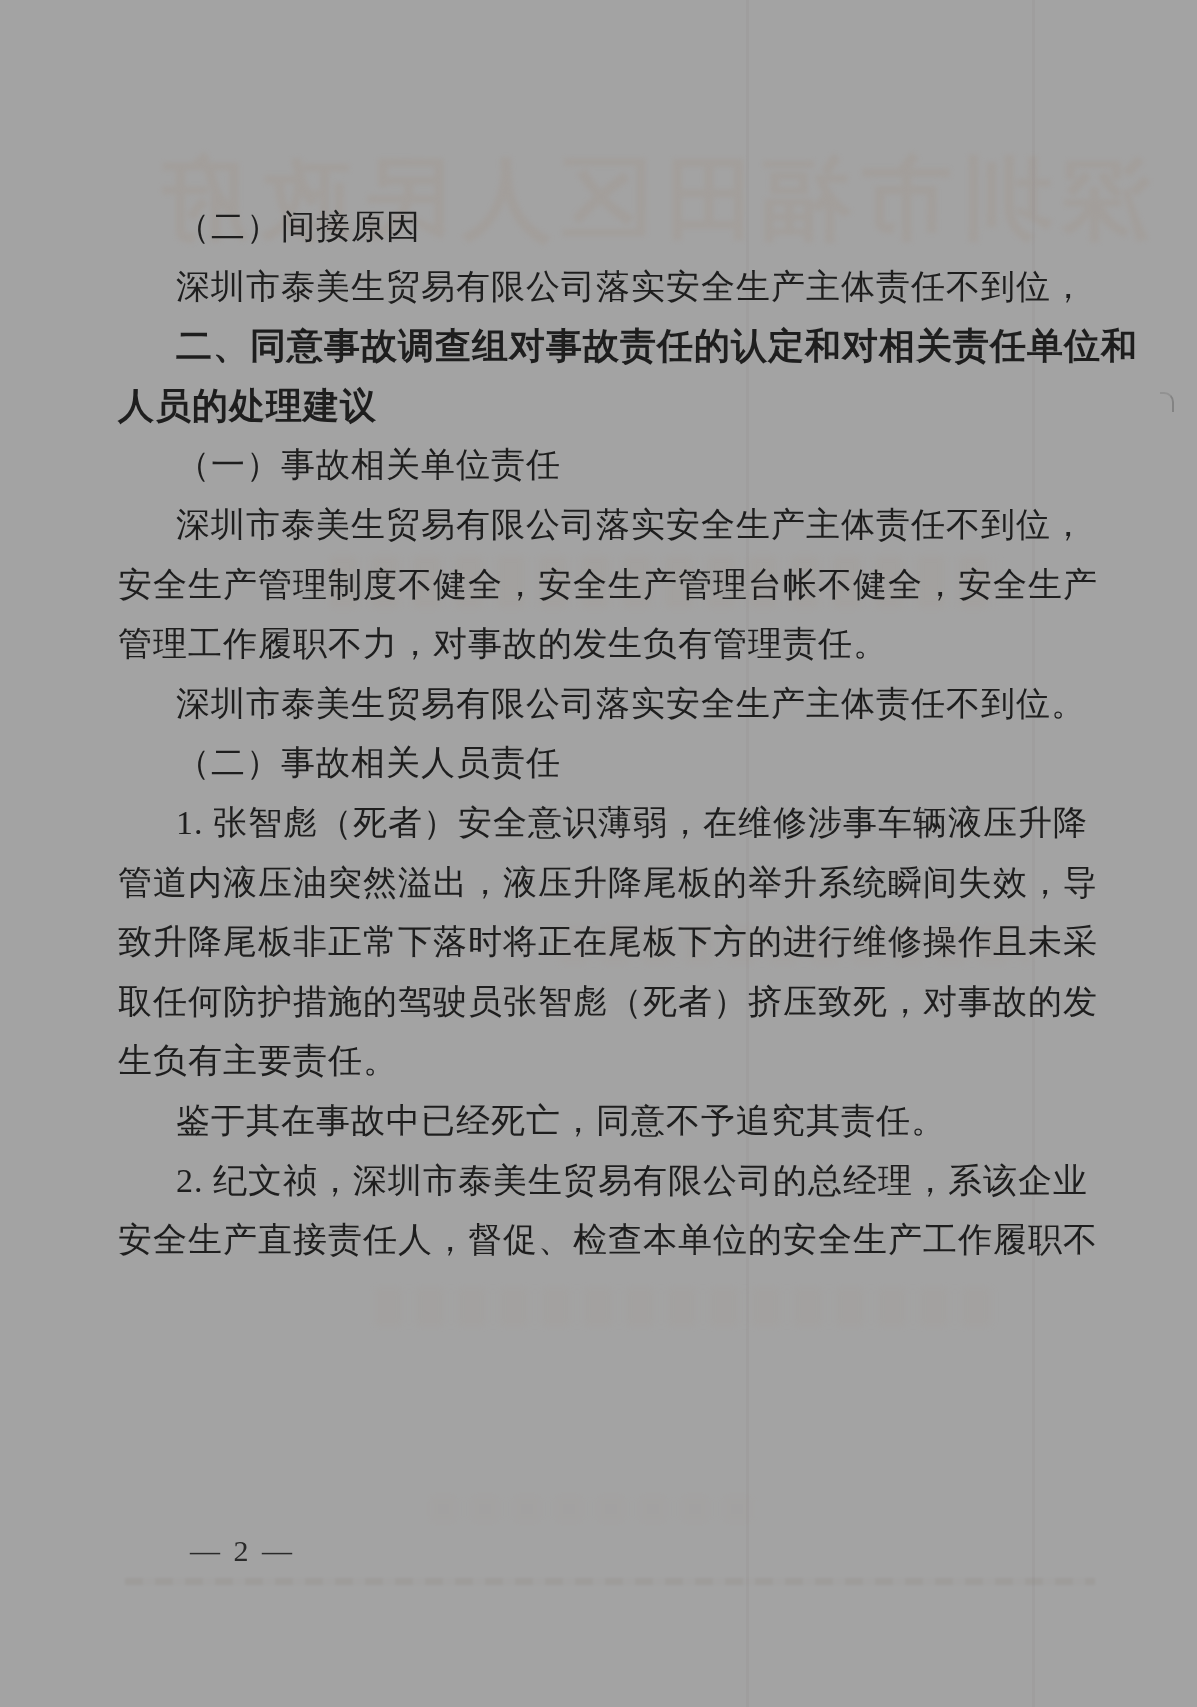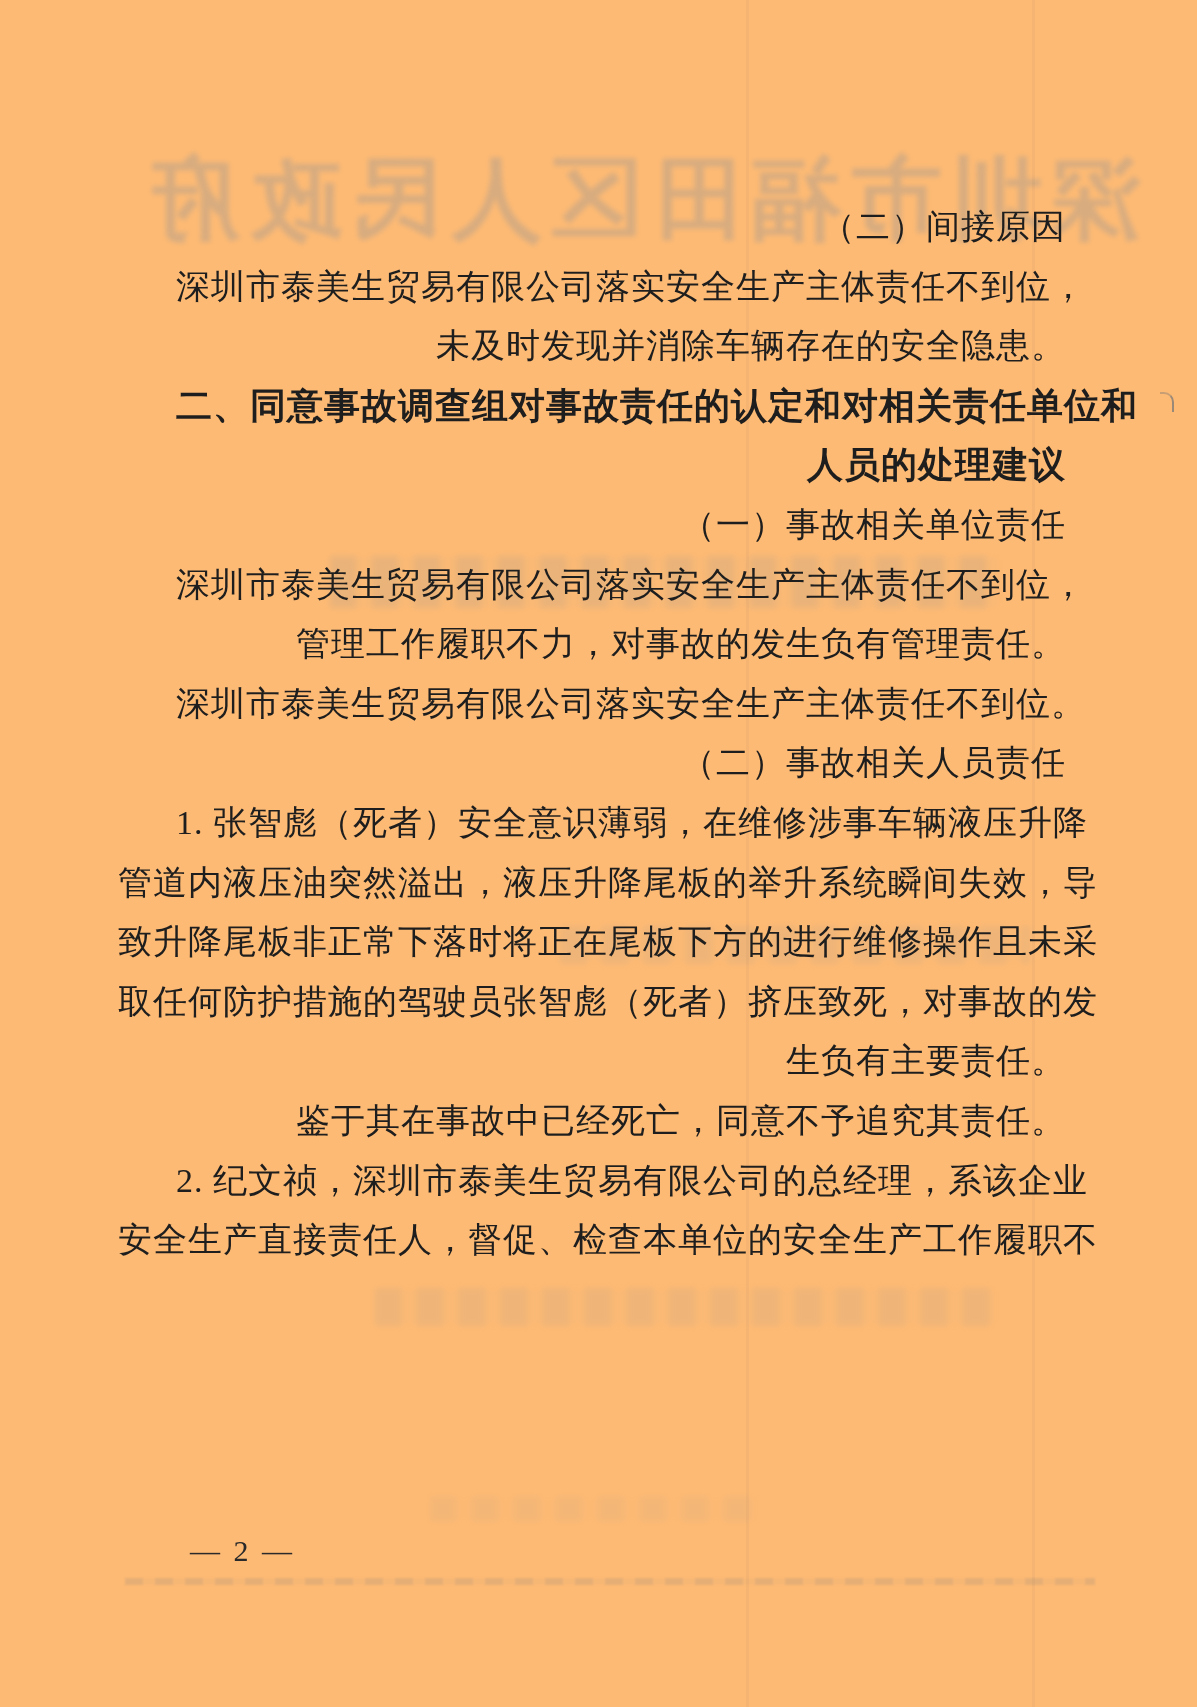--- a/index.html
+++ b/index.html
@@ -1,24 +1,23 @@
 <!DOCTYPE html>
 <html><head>
 <meta charset="utf-8">
 <style>
   html, body { margin: 0; padding: 0; background: #e8e8e8; }
   .page {
     position: relative;
     width: 1197px;
     height: 1707px;
     margin: 0 auto;
-    background: #fdba74;
+    background: #a3a3a3;
     overflow: hidden;
     font-family: "Liberation Serif", "DejaVu Serif", serif;
-    text-align: right;
   }
   
   .bleed-title {
     position: absolute;
     top: 148px;
     left: 140px;
     width: 1010px;
     height: 104px;
     line-height: 104px;
     font-size: 90px;
@@ -114,25 +113,25 @@
   <div class="band band-e"></div>
   <div class="band-d band"></div>
 
   <div class="fold-line fold-1"></div>
   <div class="fold-line fold-2"></div>
   <div class="artifact"></div>
 
   <div class="text-block">
     <div class="ln indent">（二）间接原因</div>
     <div class="ln indent fill">深圳市泰美生贸易有限公司落实安全生产主体责任不到位，</div>
-    <div class="ln">未及时发现并消除车辆存在的安全隐患。</div>
     <div class="ln indent fill hei">二、同意事故调查组对事故责任的认定和对相关责任单位和</div>
     <div class="ln hei">人员的处理建议</div>
     <div class="ln indent">（一）事故相关单位责任</div>
     <div class="ln indent fill">深圳市泰美生贸易有限公司落实安全生产主体责任不到位，</div>
+    <div class="ln fill">安全生产管理制度不健全，安全生产管理台帐不健全，安全生产</div>
     <div class="ln">管理工作履职不力，对事故的发生负有管理责任。</div>
     <div class="ln indent">深圳市泰美生贸易有限公司落实安全生产主体责任不到位。</div>
     <div class="ln indent">（二）事故相关人员责任</div>
     <div class="ln indent fill">1. 张智彪（死者）安全意识薄弱，在维修涉事车辆液压升降</div>
     <div class="ln fill">管道内液压油突然溢出，液压升降尾板的举升系统瞬间失效，导</div>
     <div class="ln fill">致升降尾板非正常下落时将正在尾板下方的进行维修操作且未采</div>
     <div class="ln fill">取任何防护措施的驾驶员张智彪（死者）挤压致死，对事故的发</div>
     <div class="ln">生负有主要责任。</div>
     <div class="ln indent">鉴于其在事故中已经死亡，同意不予追究其责任。</div>
     <div class="ln indent fill">2. 纪文祯，深圳市泰美生贸易有限公司的总经理，系该企业</div>

